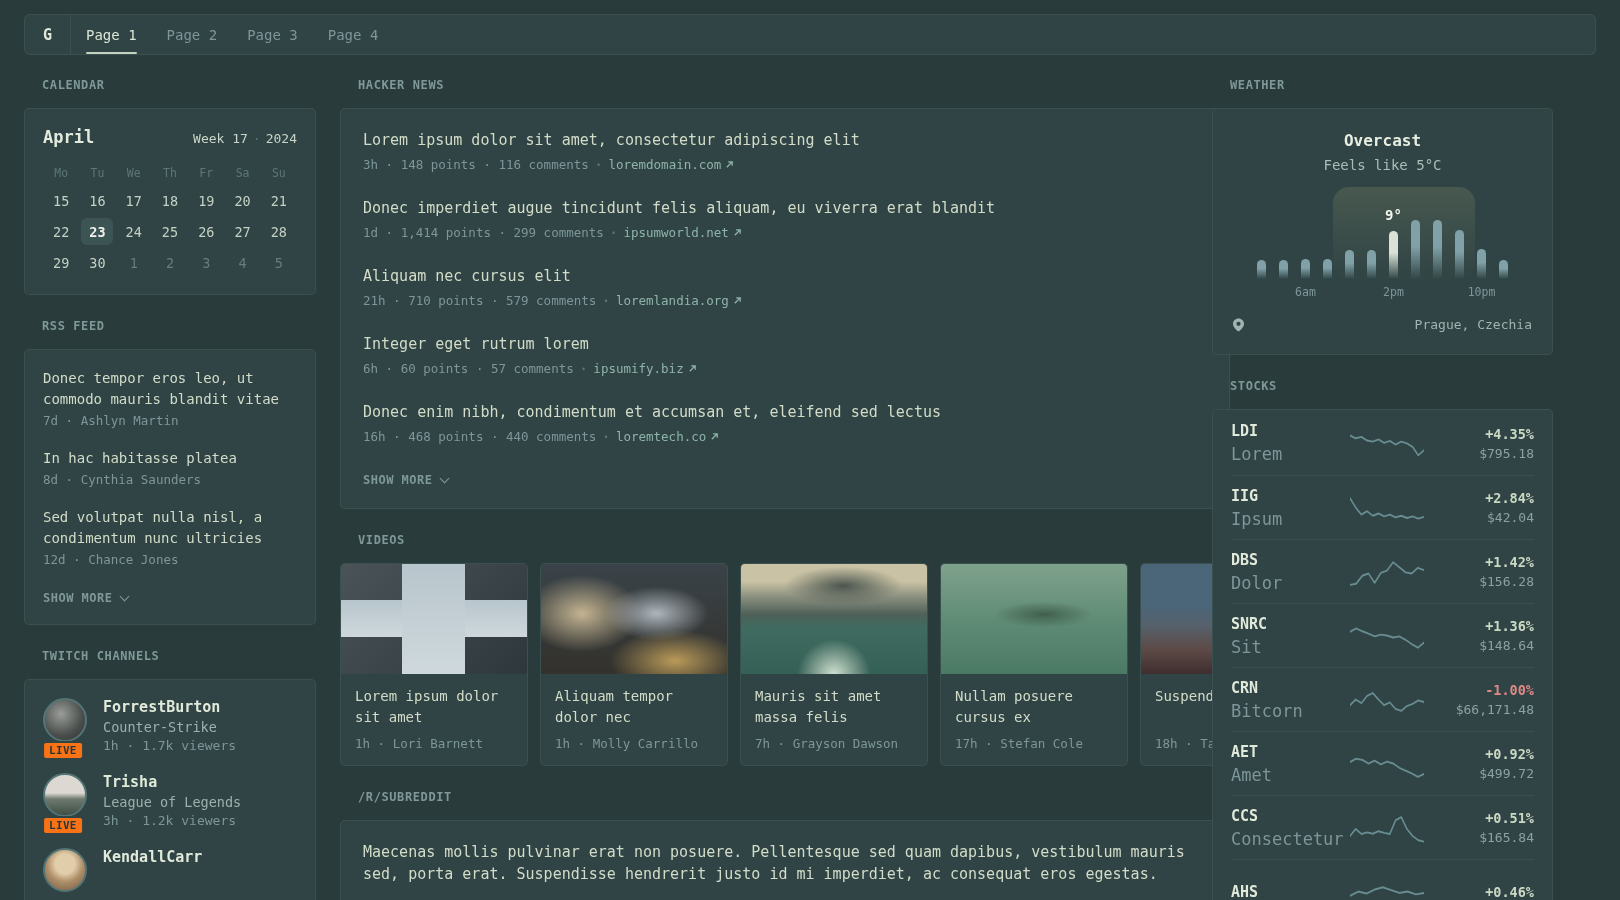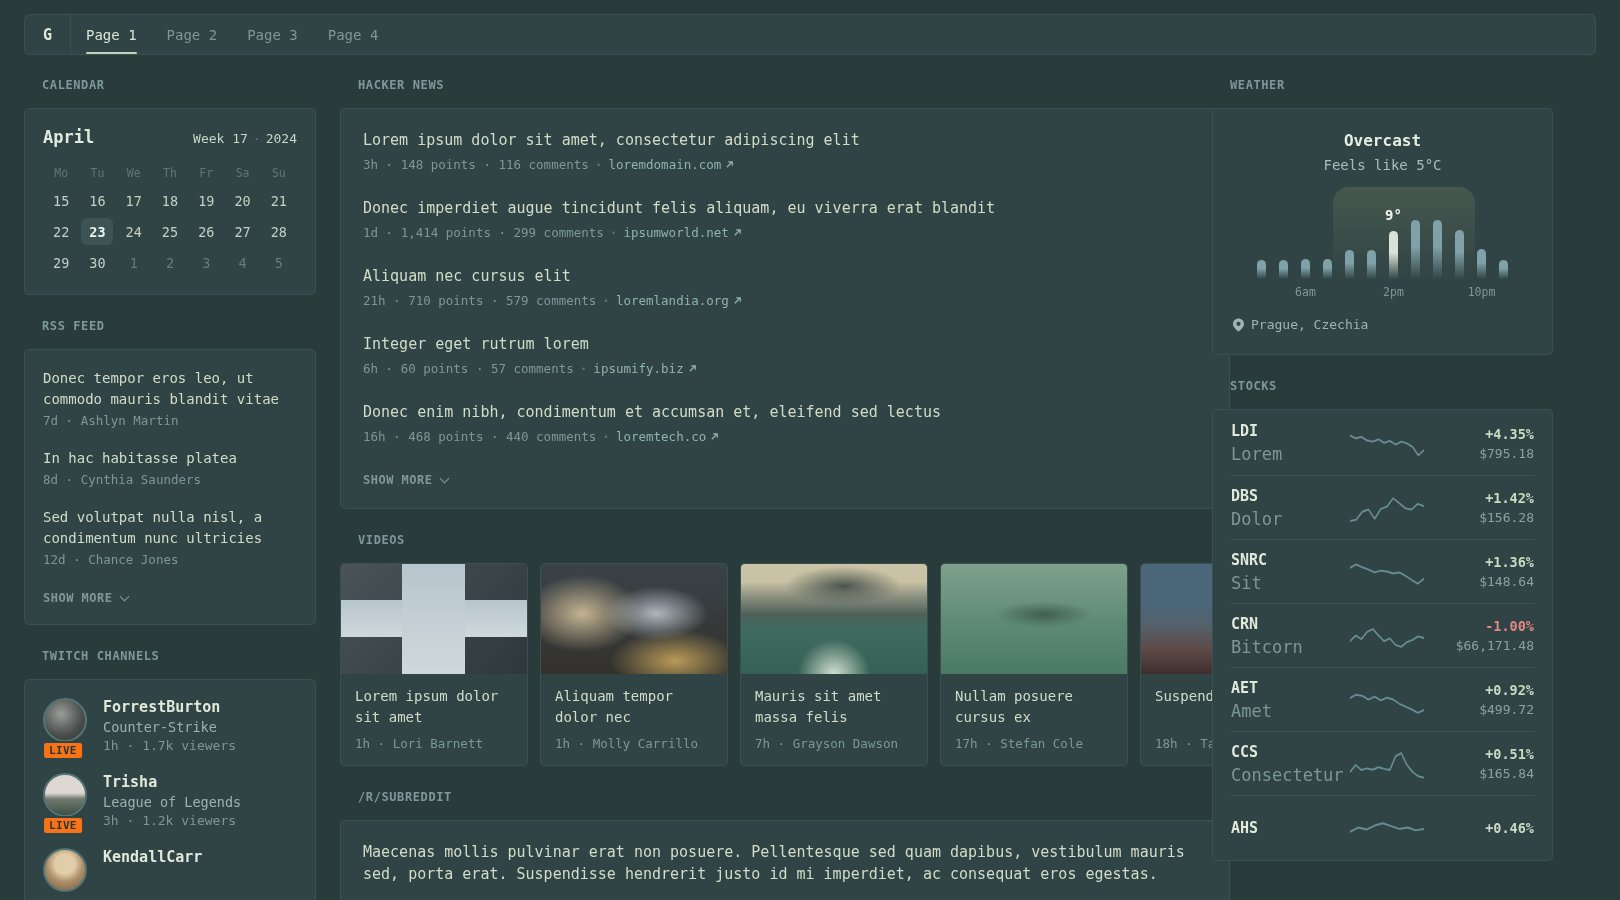--- a/index.html
+++ b/index.html
@@ -158,21 +158,21 @@
   .wx-slot{ flex:1 1 0; position:relative; display:flex; justify-content:center; align-items:flex-end; height:100%; }
   .wx-bar{ width:9px; border-radius:5px 5px 2px 2px;
     background:linear-gradient(to bottom, #7fa1a7 0%, #7fa1a7 45%, rgba(127,161,167,0) 100%); }
   .wx-bar.hl{ background:linear-gradient(to bottom, #d9e2d6 0%, #d9e2d6 45%, rgba(217,226,214,0) 100%); }
   .wx-temp{
     position:absolute; left:50%; transform:translateX(-50%);
     color:#f2f6ee; font-size:14px; font-weight:bold; white-space:nowrap;
   }
   .wx-times{ position:relative; height:16px; width:264px; margin:6px auto 0; }
   .wx-time{ position:absolute; transform:translateX(-50%); font-size:11.5px; color:var(--muted); }
-  .wx-loc{ margin-top:16px; font-size:13px; color:#9fb5b1; display:flex; justify-content:flex-start; align-items:center; gap:7px; }
+  .wx-loc{ margin-top:16px; font-size:13px; color:#9fb5b1; display:flex; justify-content:space-between; align-items:center; gap:7px; }
   
   .stocks-card{ padding:1px 18px; }
   .stk-row{ display:flex; align-items:center; padding:12px 0; border-top:1px solid var(--cardline); cursor:pointer; height:64px; }
   .stk-row:first-child{ border-top:none; }
   .stk-id{ width:104px; flex:0 0 auto; }
   .stk-sym{ font-size:15px; font-weight:bold; color:#e0e9da; }
   .stk-name{ font-size:17px; color:var(--muted); margin-top:4px; }
   .stk-spark{ flex:1 1 auto; display:flex; justify-content:center; }
   .stk-right{ width:96px; flex:0 0 auto; text-align:right; }
   .stk-chg{ font-size:13.5px; font-weight:bold; color:var(--pos); }
@@ -496,20 +496,35 @@
                 <polyline points="0.0,10.0 7.7,13.0 15.4,11.5 23.1,15.4 30.8,16.6 38.5,14.2 46.2,17.8 53.8,15.7 61.5,19.6 69.2,16.6 76.9,18.4 84.6,22.0 92.3,31.0 100.0,25.6" fill="none" stroke="#688c91" stroke-width="2" stroke-linejoin="round" stroke-linecap="round"></polyline>
               </svg>
             </div>
             <div class="stk-right">
               <div class="stk-chg">+4.35%</div>
               <div class="stk-price">$795.18</div>
             </div>
           </div>
           <div class="stk-row">
             <div class="stk-id">
+              <div class="stk-sym">IIG</div>
+              <div class="stk-name">Ipsum</div>
+            </div>
+            <div class="stk-spark">
+              <svg width="74" height="34" viewBox="0 0 100 36" preserveAspectRatio="none">
+                <polyline points="0.0,7.6 7.7,17.5 15.4,25.0 23.1,21.4 30.8,26.2 38.5,23.8 46.2,26.8 53.8,25.0 61.5,28.0 69.2,26.2 76.9,28.6 84.6,26.8 92.3,29.2 100.0,27.4" fill="none" stroke="#688c91" stroke-width="2" stroke-linejoin="round" stroke-linecap="round"></polyline>
+              </svg>
+            </div>
+            <div class="stk-right">
+              <div class="stk-chg">+2.84%</div>
+              <div class="stk-price">$42.04</div>
+            </div>
+          </div>
+          <div class="stk-row">
+            <div class="stk-id">
               <div class="stk-sym">DBS</div>
               <div class="stk-name">Dolor</div>
             </div>
             <div class="stk-spark">
               <svg width="74" height="34" viewBox="0 0 100 36" preserveAspectRatio="none">
                 <polyline points="0.0,31.6 8.3,30.4 16.7,22.0 25.0,19.6 33.3,29.5 41.7,19.0 50.0,16.6 58.3,7.6 66.7,13.0 75.0,18.4 83.3,19.6 91.7,13.6 100.0,16.0" fill="none" stroke="#688c91" stroke-width="2" stroke-linejoin="round" stroke-linecap="round"></polyline>
               </svg>
             </div>
             <div class="stk-right">
               <div class="stk-chg">+1.42%</div>

